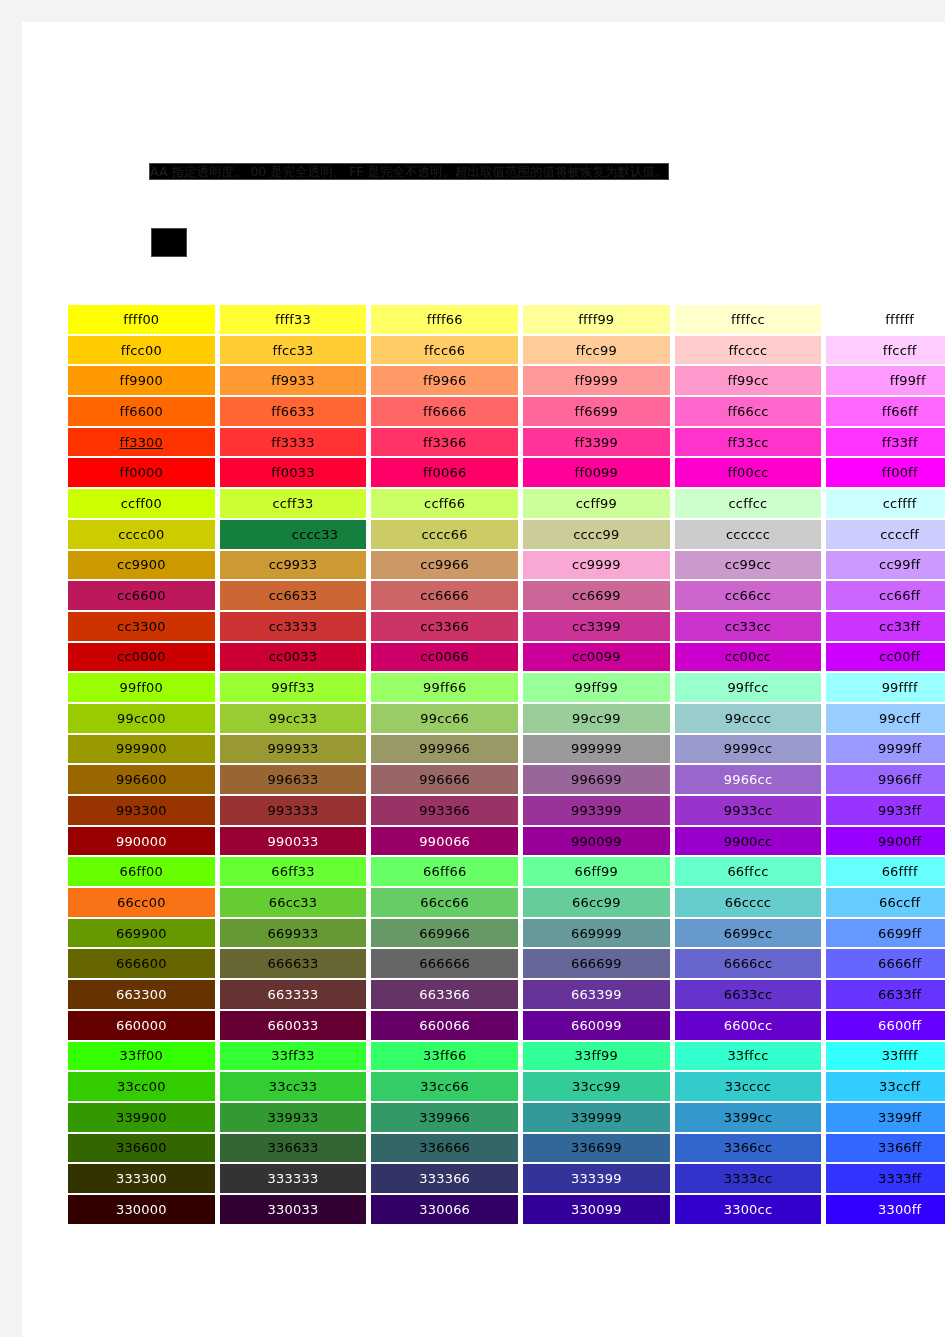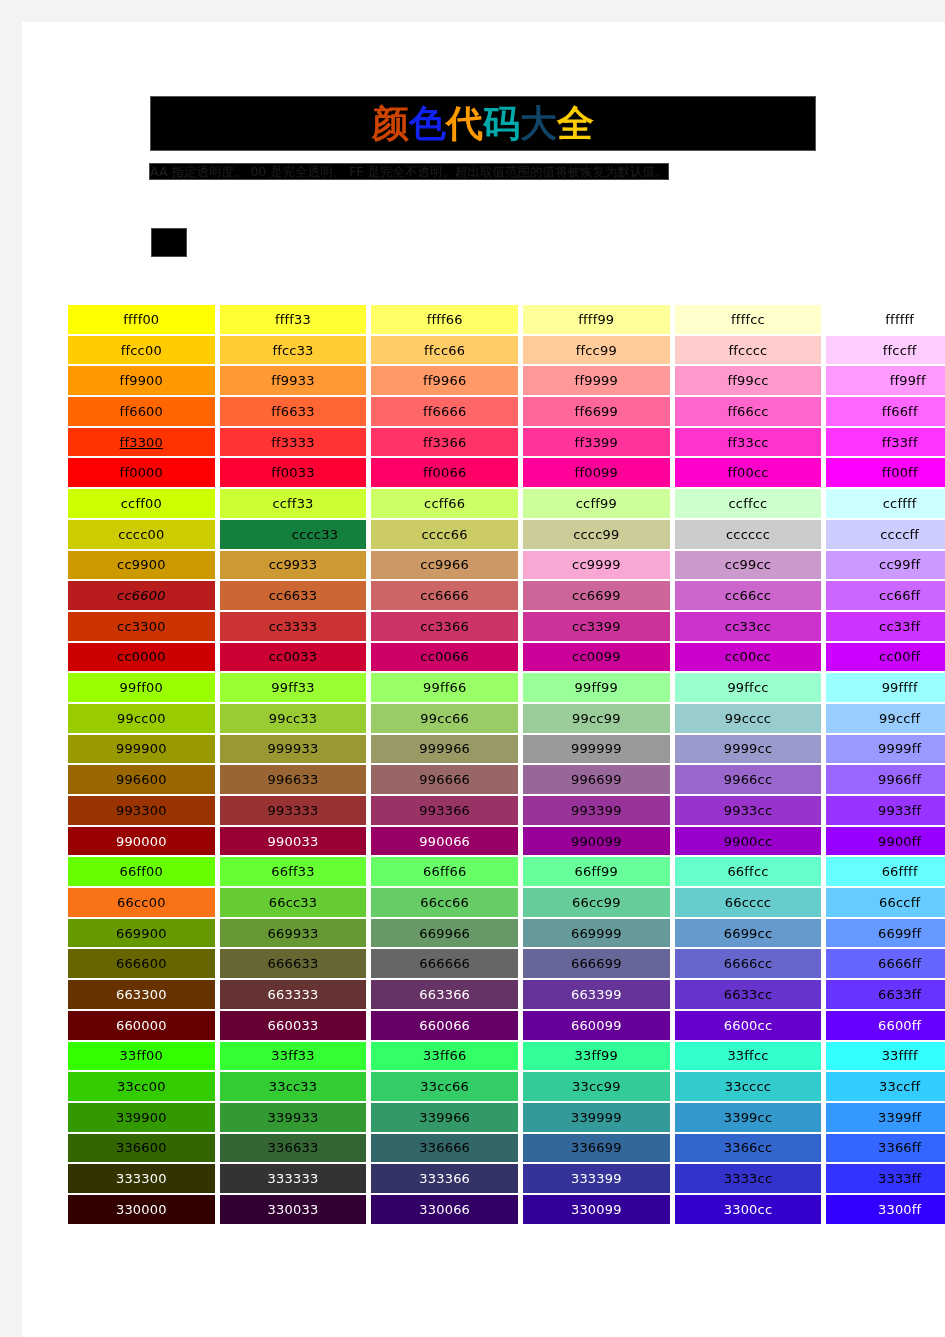--- a/index.html
+++ b/index.html
@@ -87,23 +87,20 @@
     letter-spacing: 0.2px;
     overflow: hidden;
     white-space: nowrap;
   }
 </style>
 </head>
 <body>
 
 <div id="page">
 
-  <div class="banner">
-    <div class="banner-title" id="title-host"><span style="color: rgb(204, 68, 0);">颜</span><span style="color: rgb(17, 34, 238);">色</span><span style="color: rgb(255, 153, 0);">代</span><span style="color: rgb(0, 170, 170);">码</span><span style="color: rgb(17, 68, 102);">大</span><span style="color: rgb(255, 204, 0);">全</span></div>
-  </div>
 
   <div class="note">
     <span>AA 指定透明度。 00 是完全透明。 FF 是完全不透明。超出取值范围的值将被恢复为默认值。</span>
   </div>
 
   <div class="swatch-black"></div>
 
   <div class="grid" id="grid-host">
       <div class="cell" style="background: rgb(255, 255, 0); color: rgb(0, 0, 0);">ffff00</div>
       <div class="cell" style="background: rgb(255, 255, 51); color: rgb(0, 0, 0);">ffff33</div>
@@ -152,21 +149,21 @@
       <div class="cell" style="background: rgb(204, 204, 102); color: rgb(0, 0, 0);">cccc66</div>
       <div class="cell" style="background: rgb(204, 204, 153); color: rgb(0, 0, 0);">cccc99</div>
       <div class="cell" style="background: rgb(204, 204, 204); color: rgb(0, 0, 0);">cccccc</div>
       <div class="cell" style="background: rgb(204, 204, 255); color: rgb(0, 0, 0);">ccccff</div>
       <div class="cell" style="background: rgb(204, 153, 0); color: rgb(0, 0, 0);">cc9900</div>
       <div class="cell" style="background: rgb(204, 153, 51); color: rgb(0, 0, 0);">cc9933</div>
       <div class="cell" style="background: rgb(204, 153, 102); color: rgb(0, 0, 0);">cc9966</div>
       <div class="cell" style="background: #f9a8d4; color: rgb(0, 0, 0);">cc9999</div>
       <div class="cell" style="background: rgb(204, 153, 204); color: rgb(0, 0, 0);">cc99cc</div>
       <div class="cell" style="background: rgb(204, 153, 255); color: rgb(0, 0, 0);">cc99ff</div>
-      <div class="cell" style="background: #b91c1c; color: rgb(0, 0, 0); font-style: italic;">cc6600</div>
+      <div class="cell" style="background: #be185d; color: rgb(0, 0, 0);">cc6600</div>
       <div class="cell" style="background: rgb(204, 102, 51); color: rgb(0, 0, 0);">cc6633</div>
       <div class="cell" style="background: rgb(204, 102, 102); color: rgb(0, 0, 0);">cc6666</div>
       <div class="cell" style="background: rgb(204, 102, 153); color: rgb(0, 0, 0);">cc6699</div>
       <div class="cell" style="background: rgb(204, 102, 204); color: rgb(0, 0, 0);">cc66cc</div>
       <div class="cell" style="background: rgb(204, 102, 255); color: rgb(0, 0, 0);">cc66ff</div>
       <div class="cell" style="background: rgb(204, 51, 0); color: rgb(0, 0, 0);">cc3300</div>
       <div class="cell" style="background: rgb(204, 51, 51); color: rgb(0, 0, 0);">cc3333</div>
       <div class="cell" style="background: rgb(204, 51, 102); color: rgb(0, 0, 0);">cc3366</div>
       <div class="cell" style="background: rgb(204, 51, 153); color: rgb(0, 0, 0);">cc3399</div>
       <div class="cell" style="background: rgb(204, 51, 204); color: rgb(0, 0, 0);">cc33cc</div>
@@ -192,21 +189,21 @@
       <div class="cell" style="background: rgb(153, 153, 0); color: rgb(0, 0, 0);">999900</div>
       <div class="cell" style="background: rgb(153, 153, 51); color: rgb(0, 0, 0);">999933</div>
       <div class="cell" style="background: rgb(153, 153, 102); color: rgb(0, 0, 0);">999966</div>
       <div class="cell" style="background: rgb(153, 153, 153); color: rgb(0, 0, 0);">999999</div>
       <div class="cell" style="background: rgb(153, 153, 204); color: rgb(0, 0, 0);">9999cc</div>
       <div class="cell" style="background: rgb(153, 153, 255); color: rgb(0, 0, 0);">9999ff</div>
       <div class="cell" style="background: rgb(153, 102, 0); color: rgb(0, 0, 0);">996600</div>
       <div class="cell" style="background: rgb(153, 102, 51); color: rgb(0, 0, 0);">996633</div>
       <div class="cell" style="background: rgb(153, 102, 102); color: rgb(0, 0, 0);">996666</div>
       <div class="cell" style="background: rgb(153, 102, 153); color: rgb(0, 0, 0);">996699</div>
-      <div class="cell" style="background: rgb(153, 102, 204); color: #000000;">9966cc</div>
+      <div class="cell" style="background: rgb(153, 102, 204); color: #ffffff;">9966cc</div>
       <div class="cell" style="background: rgb(153, 102, 255); color: rgb(0, 0, 0);">9966ff</div>
       <div class="cell" style="background: rgb(153, 51, 0); color: rgb(0, 0, 0);">993300</div>
       <div class="cell" style="background: rgb(153, 51, 51); color: rgb(0, 0, 0);">993333</div>
       <div class="cell" style="background: rgb(153, 51, 102); color: rgb(0, 0, 0);">993366</div>
       <div class="cell" style="background: rgb(153, 51, 153); color: rgb(0, 0, 0);">993399</div>
       <div class="cell" style="background: rgb(153, 51, 204); color: rgb(0, 0, 0);">9933cc</div>
       <div class="cell" style="background: rgb(153, 51, 255); color: rgb(0, 0, 0);">9933ff</div>
       <div class="cell" style="background: rgb(153, 0, 0); color: rgb(255, 255, 255);">990000</div>
       <div class="cell" style="background: rgb(153, 0, 51); color: rgb(255, 255, 255);">990033</div>
       <div class="cell" style="background: rgb(153, 0, 102); color: rgb(255, 255, 255);">990066</div>

